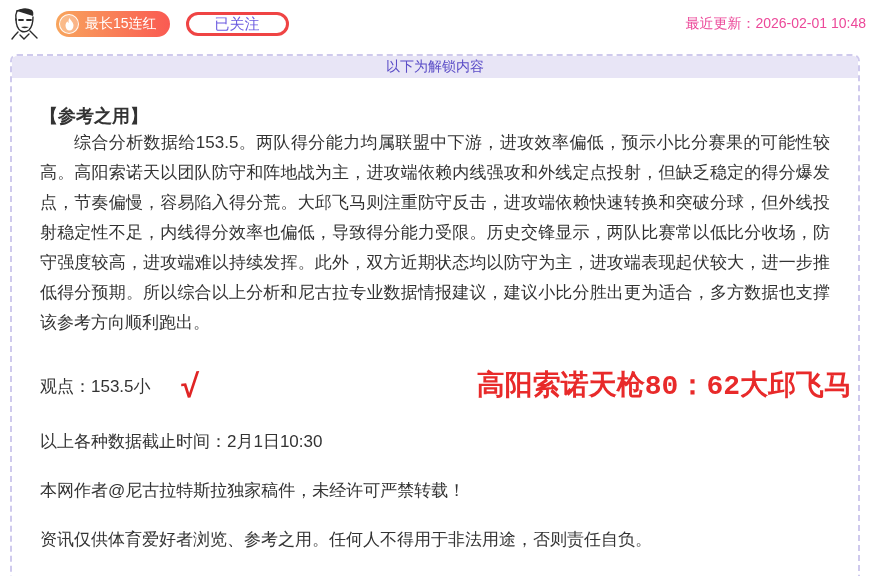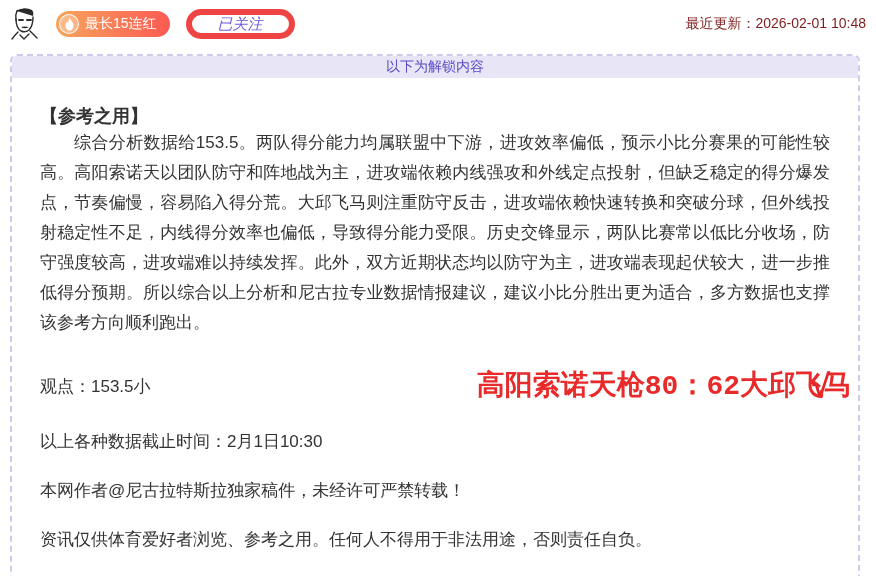--- a/index.html
+++ b/index.html
@@ -46,37 +46,36 @@
   }
   .flame-circle {
     width: 20px; height: 20px;
     border-radius: 50%;
     background: rgba(255,255,255,0.28);
     border: 1.5px solid rgba(255,255,255,0.95);
     display: flex; align-items: center; justify-content: center;
     margin-right: 6px;
   }
   .follow-btn {
-    height: 30px;
+    height: 24px;
     margin-left: 16px;
     padding: 0 26px;
-    border: 6px solid #ef4444;
+    border: 3px solid #ef4444;
     border-radius: 16px;
     background: #fff;
     color: #6b5be0;
     font-size: 15px;
     font-family: inherit;
     cursor: pointer;
     white-space: nowrap;
-    font-style: italic;
   }
   .header-right {
     margin-left: auto;
     font-size: 14px;
-    color: #7f1d1d;
+    color: #ec4899;
     white-space: nowrap;
   }
 
   
   .unlock-box {
     position: relative;
     margin: 6px 16px 0 10px;
     height: 600px;
     border: 2px dashed #cfcaed;
     border-bottom: none;
@@ -107,21 +106,20 @@
     color: #333;
     text-indent: 2em;
     text-align: justify;
   }
   .viewpoint-row {
     position: relative;
     margin-top: 30px;
     height: 36px;
     display: flex;
     align-items: center;
-    justify-content: space-between;
   }
   .viewpoint-label {
     font-size: 17px;
     color: #333;
   }
   .red-check {
     margin-left: 30px;
     color: #e02525;
     font-size: 32px;
     font-weight: 700;

